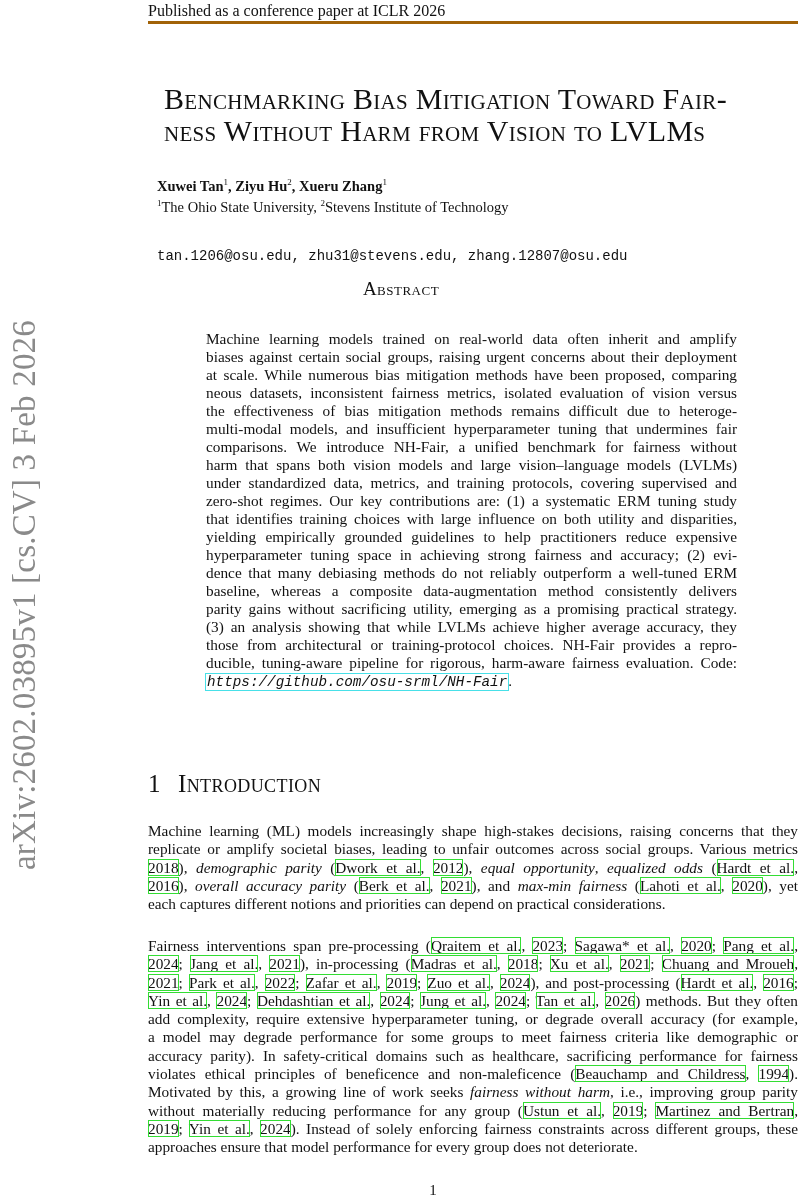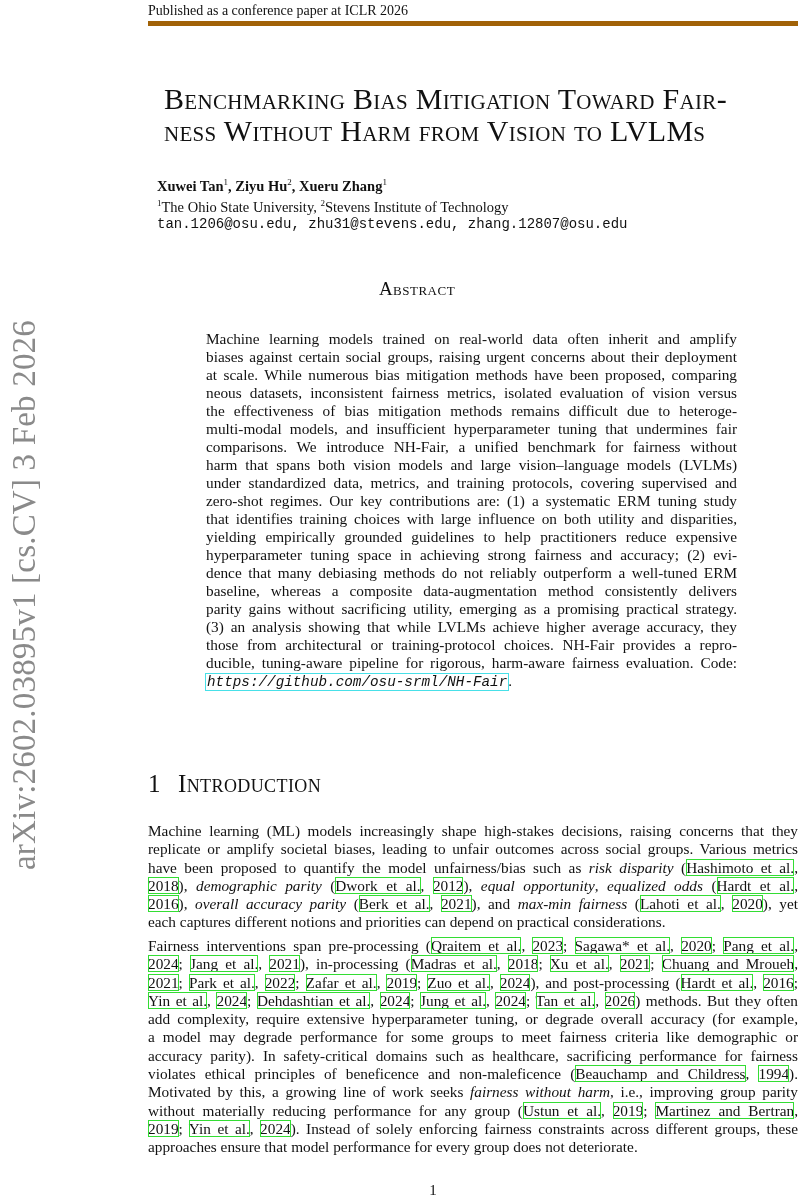--- a/index.html
+++ b/index.html
@@ -2,44 +2,44 @@
 <html><head>
 <meta charset="utf-8">
 <style>
   html, body { margin: 0; padding: 0; background: #ffffff; }
   body {
     width: 801px; height: 1200px; position: relative; overflow: hidden;
     font-family: "Liberation Serif", "DejaVu Serif", serif; color: #111;
   }
   .header-line {
     position: absolute; left: 148px; top: 3px; width: 650px;
-    font-size: 14px; line-height: 16px;
-    border-bottom: 5px solid #a16207; padding-bottom: 2px;
+    font-size: 16px; line-height: 16px;
+    border-bottom: 3px solid #a16207; padding-bottom: 2px;
   }
   .arxiv-stamp {
     position: absolute; left: 4px; top: 870px; width: 570px; height: 40px;
     transform-origin: 0 0; transform: rotate(-90deg);
     font-size: 33px; color: #8a8a8a; white-space: nowrap; line-height: 40px;
     letter-spacing: 0.2px;
   }
   .title {
     position: absolute; left: 164px; top: 83px; width: 650px;
     font-size: 30px; line-height: 32px; font-variant: small-caps;
     letter-spacing: 0.3px; text-align: left;
   }
   .title .line { display: block; white-space: nowrap; }
   .authors {
     position: absolute; left: 157px; top: 174px; font-size: 14.5px; line-height: 17px;
   }
   .authors b { font-weight: bold; }
   .authors sup { font-size: 9px; }
   .affil { display: block; white-space: nowrap; }
-  .emails { font-family: "Liberation Mono", "DejaVu Sans Mono", monospace; font-size: 14px; display:block; white-space: nowrap; }
+  .emails { font-family: "Liberation Mono", "DejaVu Sans Mono", monospace; font-size: 14px; display:block; white-space: nowrap; margin-top: 32px; }
   .abstract-title {
-    position: absolute; left: 16px; width: 720px; top: 278px; text-align: center;
+    position: absolute; left: 0; width: 720px; top: 278px; text-align: center;
     padding-left: 82px; box-sizing: border-box;
     font-variant: small-caps; font-size: 19px; letter-spacing: 0.5px;
   }
   .abstract {
     position: absolute; left: 206px; top: 330px; width: 531px;
     font-size: 15.3px; line-height: 18px; text-align: justify;
   }
   .abstract .ln { display: block; text-align: justify; text-align-last: justify; white-space: nowrap; }
   .abstract .ln.last { text-align-last: left; }
   .code-link {
@@ -105,21 +105,20 @@
   <span class="ln last"><a class="code-link">https://github.com/osu-srml/NH-Fair</a><span>.</span></span>
 </div>
 
 <div class="section-heading">
   <span class="num">1</span><span>Introduction</span>
 </div>
 
 <div class="para" style="top:822px;">
   <span class="ln">Machine learning (ML) models increasingly shape high-stakes decisions, raising concerns that they</span>
   <span class="ln">replicate or amplify societal biases, leading to unfair outcomes across social groups. Various metrics</span>
-  <span class="ln"><span>have been proposed to quantify the model unfairness/bias such as </span><i>risk disparity</i><span> (</span><a class="cite">Hashimoto et al.</a><span>,</span></span>
   <span class="ln"><a class="cite">2018</a><span>), </span><i>demographic parity</i><span> (</span><a class="cite">Dwork et al.</a><span>, </span><a class="cite">2012</a><span>), </span><i>equal opportunity</i><span>, </span><i>equalized odds</i><span> (</span><a class="cite">Hardt et al.</a><span>,</span></span>
   <span class="ln"><a class="cite">2016</a><span>), </span><i>overall accuracy parity</i><span> (</span><a class="cite">Berk et al.</a><span>, </span><a class="cite">2021</a><span>), and </span><i>max-min fairness</i><span> (</span><a class="cite">Lahoti et al.</a><span>, </span><a class="cite">2020</a><span>), yet</span></span>
   <span class="ln last">each captures different notions and priorities can depend on practical considerations.</span>
 </div>
 
 <div class="para" style="top:937px;">
   <span class="ln"><span>Fairness interventions span pre-processing (</span><a class="cite">Qraitem et al.</a>, <a class="cite">2023</a>; <a class="cite">Sagawa* et al.</a>, <a class="cite">2020</a>; <a class="cite">Pang et al.</a>,</span>
   <span class="ln"><a class="cite">2024</a>; <a class="cite">Jang et al.</a>, <a class="cite">2021</a><span>), in-processing (</span><a class="cite">Madras et al.</a>, <a class="cite">2018</a>; <a class="cite">Xu et al.</a>, <a class="cite">2021</a>; <a class="cite">Chuang and Mroueh</a>,</span>
   <span class="ln"><a class="cite">2021</a>; <a class="cite">Park et al.</a>, <a class="cite">2022</a>; <a class="cite">Zafar et al.</a>, <a class="cite">2019</a>; <a class="cite">Zuo et al.</a>, <a class="cite">2024</a><span>), and post-processing (</span><a class="cite">Hardt et al.</a>, <a class="cite">2016</a>;</span>
   <span class="ln"><a class="cite">Yin et al.</a>, <a class="cite">2024</a>; <a class="cite">Dehdashtian et al.</a>, <a class="cite">2024</a>; <a class="cite">Jung et al.</a>, <a class="cite">2024</a>; <a class="cite">Tan et al.</a>, <a class="cite">2026</a><span>) methods. But they often</span></span>

